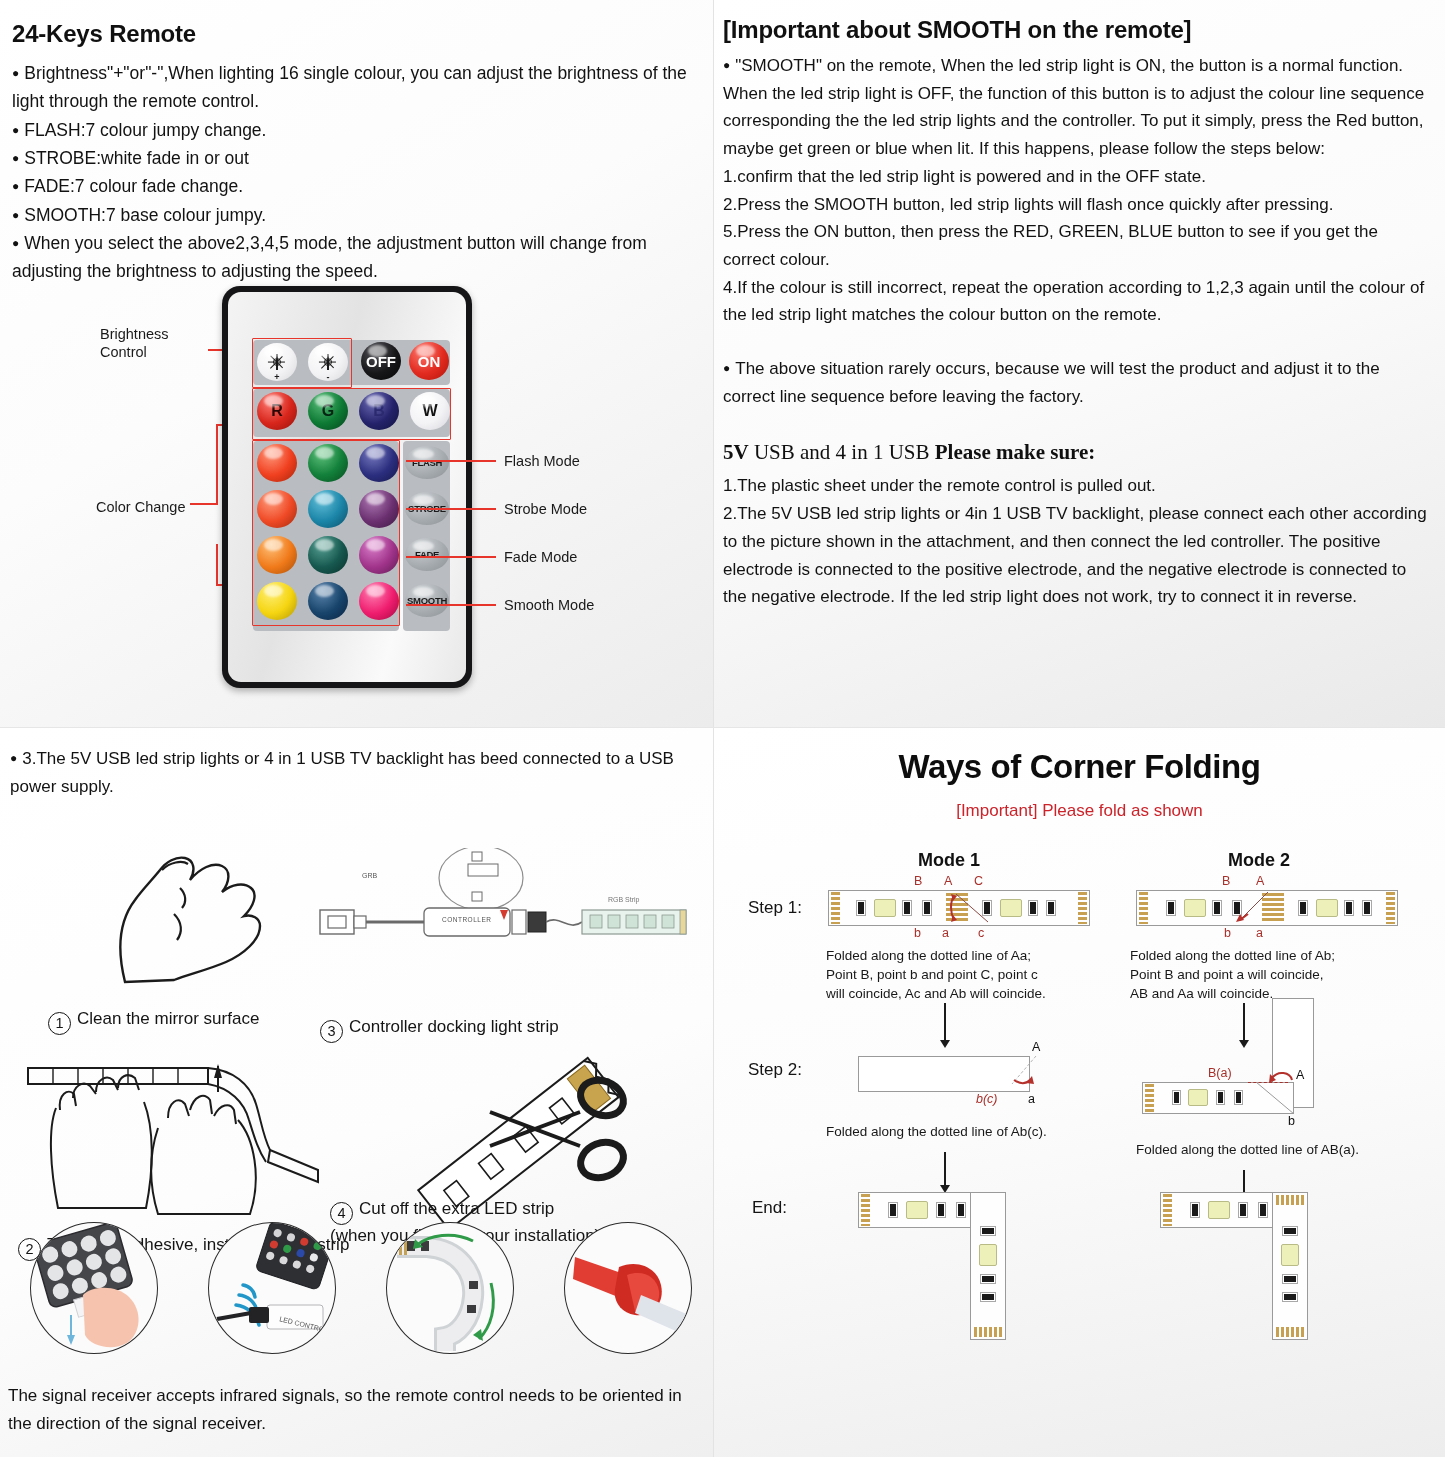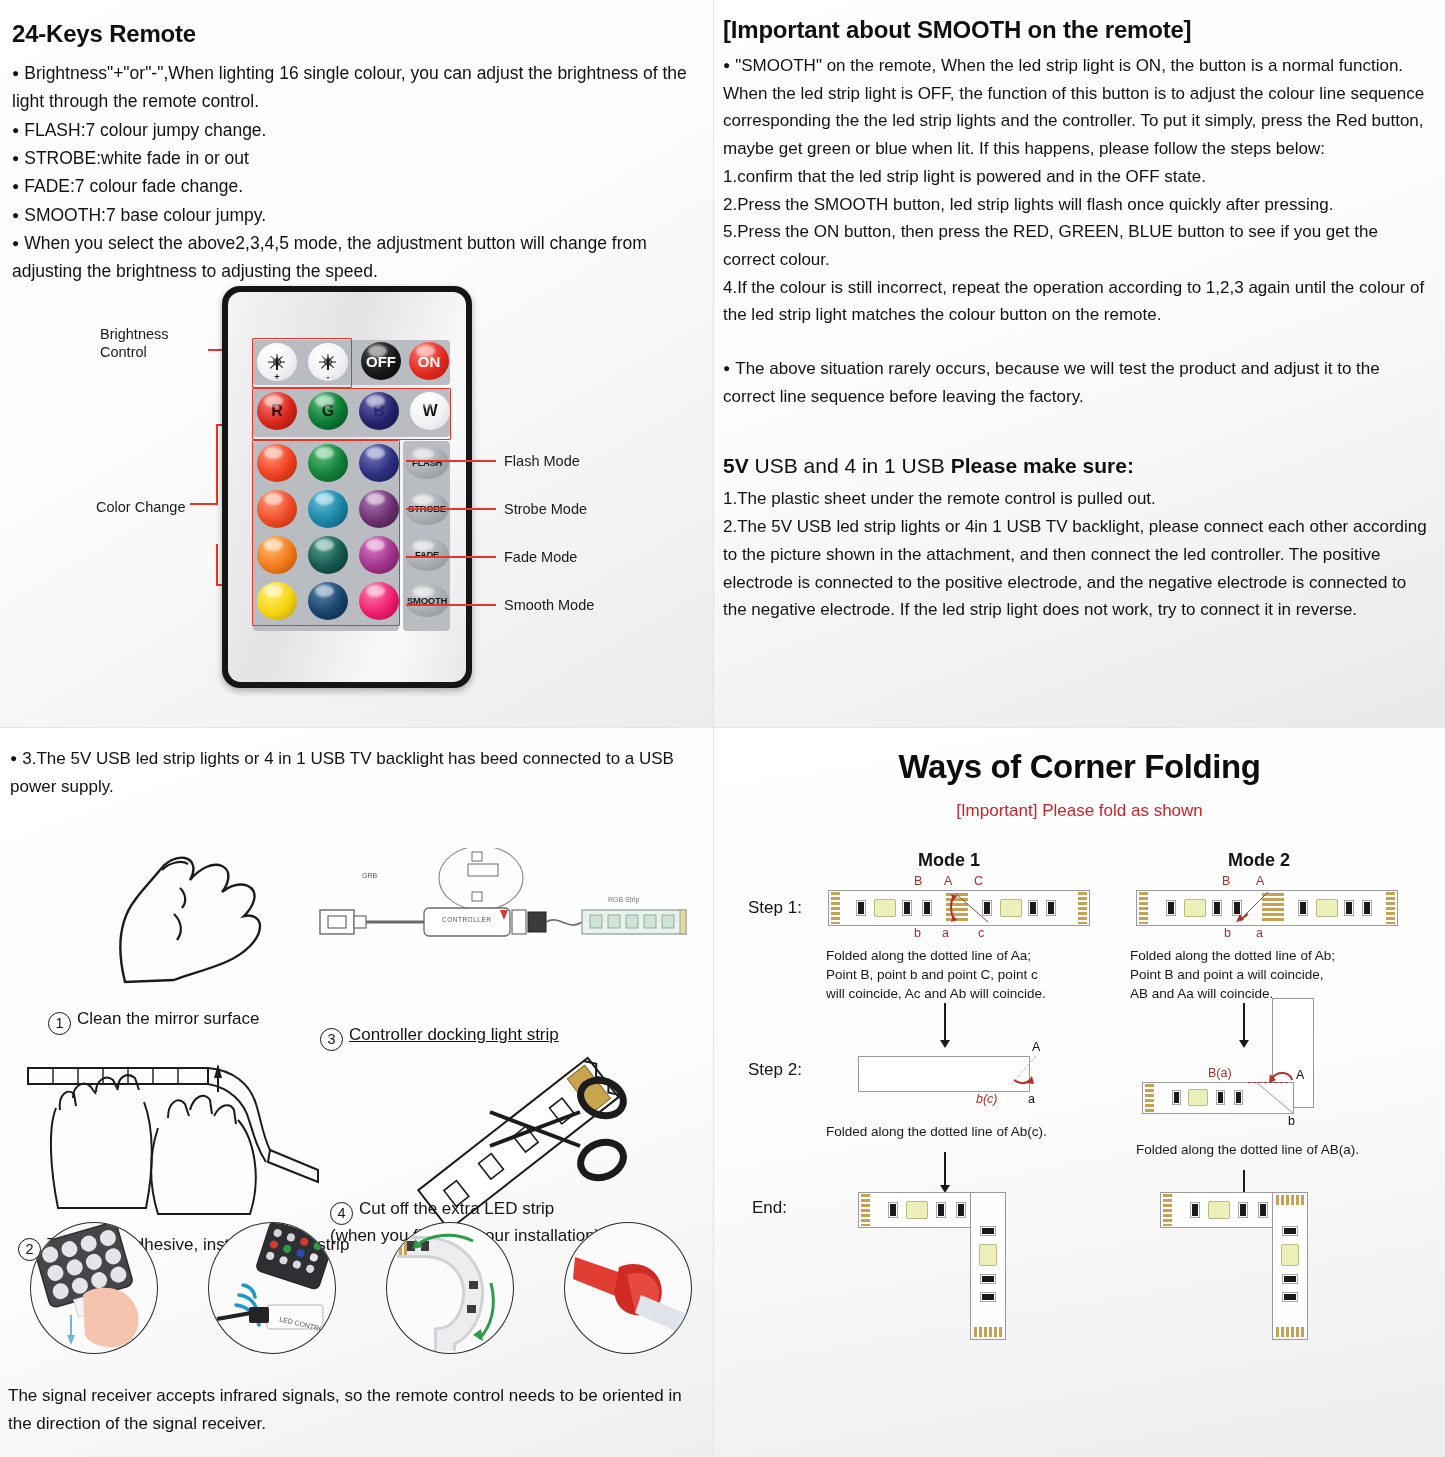--- a/index.html
+++ b/index.html
@@ -251,21 +251,21 @@
     <div class="h1">[Important about SMOOTH on the remote]</div>
     <div class="body">
       <p class="bullet">"SMOOTH" on the remote, When the led strip light is ON, the button is a normal function. When the led strip light is OFF, the function of this button is to adjust the colour line sequence corresponding the the led strip lights and the controller. To put it simply, press the Red button, maybe get green or blue when lit. If this happens, please follow the steps below:</p>
       <p>1.confirm that the led strip light is powered and in the OFF state.</p>
       <p>2.Press the SMOOTH button, led strip lights will flash once quickly after pressing.</p>
       <p>5.Press the ON button, then press the RED, GREEN, BLUE button to see if you get the correct colour.</p>
       <p>4.If the colour is still incorrect, repeat the operation according to 1,2,3 again until the colour of the led strip light matches the colour button on the remote.</p>
       <div class="spacer"></div>
       <p class="bullet">The above situation rarely occurs, because we will test the product and adjust it to the correct line sequence before leaving the factory.</p>
     </div>
-    <div class="h2" style="margin-top:44px;">
+    <div class="h2" style="margin-top:30px;font-family:Liberation Serif, serif;">
       <b>5V</b><span> USB and 4 in 1 USB </span><b>Please make sure:</b>
     </div>
     <div class="body">
       <p>1.The plastic sheet under the remote control is pulled out.</p>
       <p>2.The  5V USB led strip lights or 4in 1 USB TV backlight, please connect each other according to the picture shown in the attachment, and then connect the led controller. The positive electrode is connected to the positive electrode, and the negative electrode is connected to the negative electrode. If the led strip light does not work, try to connect it in reverse.</p>
     </div>
   </div>
 
   <div class="bl-wrap">
     <div class="body">
@@ -343,21 +343,21 @@
           <rect x="310" y="67" width="12" height="13" fill="#cfe3d6" stroke="#8d9a92" stroke-width=".8"></rect>
           <rect x="328" y="67" width="12" height="13" fill="#cfe3d6" stroke="#8d9a92" stroke-width=".8"></rect>
           <rect x="346" y="67" width="12" height="13" fill="#cfe3d6" stroke="#8d9a92" stroke-width=".8"></rect>
         </g>
         <rect x="364" y="62" width="6" height="24" fill="#e8d79a" stroke="#8d9a92" stroke-width=".8"></rect>
       </svg>
       <div style="position:absolute;left:46px;top:24px;font-size:7px;color:#555;">GRB</div>
       <div style="position:absolute;left:126px;top:68px;font-size:6.5px;color:#555;letter-spacing:.5px;">CONTROLLER</div>
       <div style="position:absolute;left:292px;top:48px;font-size:7px;color:#777;">RGB Strip</div>
     </div>
-    <div class="cap" style="left:320px; top:224px;text-decoration:underline;">
+    <div class="cap" style="left:320px; top:216px;">
       <span class="num">3</span><span>Controller docking light strip</span>
     </div>
 
     <svg width="300" height="185" style="position:absolute;left:370px;top:250px">
       <g transform="rotate(-38 150 95)">
         <rect x="42" y="68" width="215" height="50" fill="#fff" stroke="#1b1b1b" stroke-width="2"></rect>
         <rect x="62" y="84" width="16" height="20" fill="none" stroke="#1b1b1b" stroke-width="1.6"></rect>
         <rect x="106" y="84" width="16" height="20" fill="none" stroke="#1b1b1b" stroke-width="1.6"></rect>
         <rect x="150" y="84" width="16" height="20" fill="none" stroke="#1b1b1b" stroke-width="1.6"></rect>
         <rect x="196" y="84" width="16" height="20" fill="none" stroke="#1b1b1b" stroke-width="1.6"></rect>

